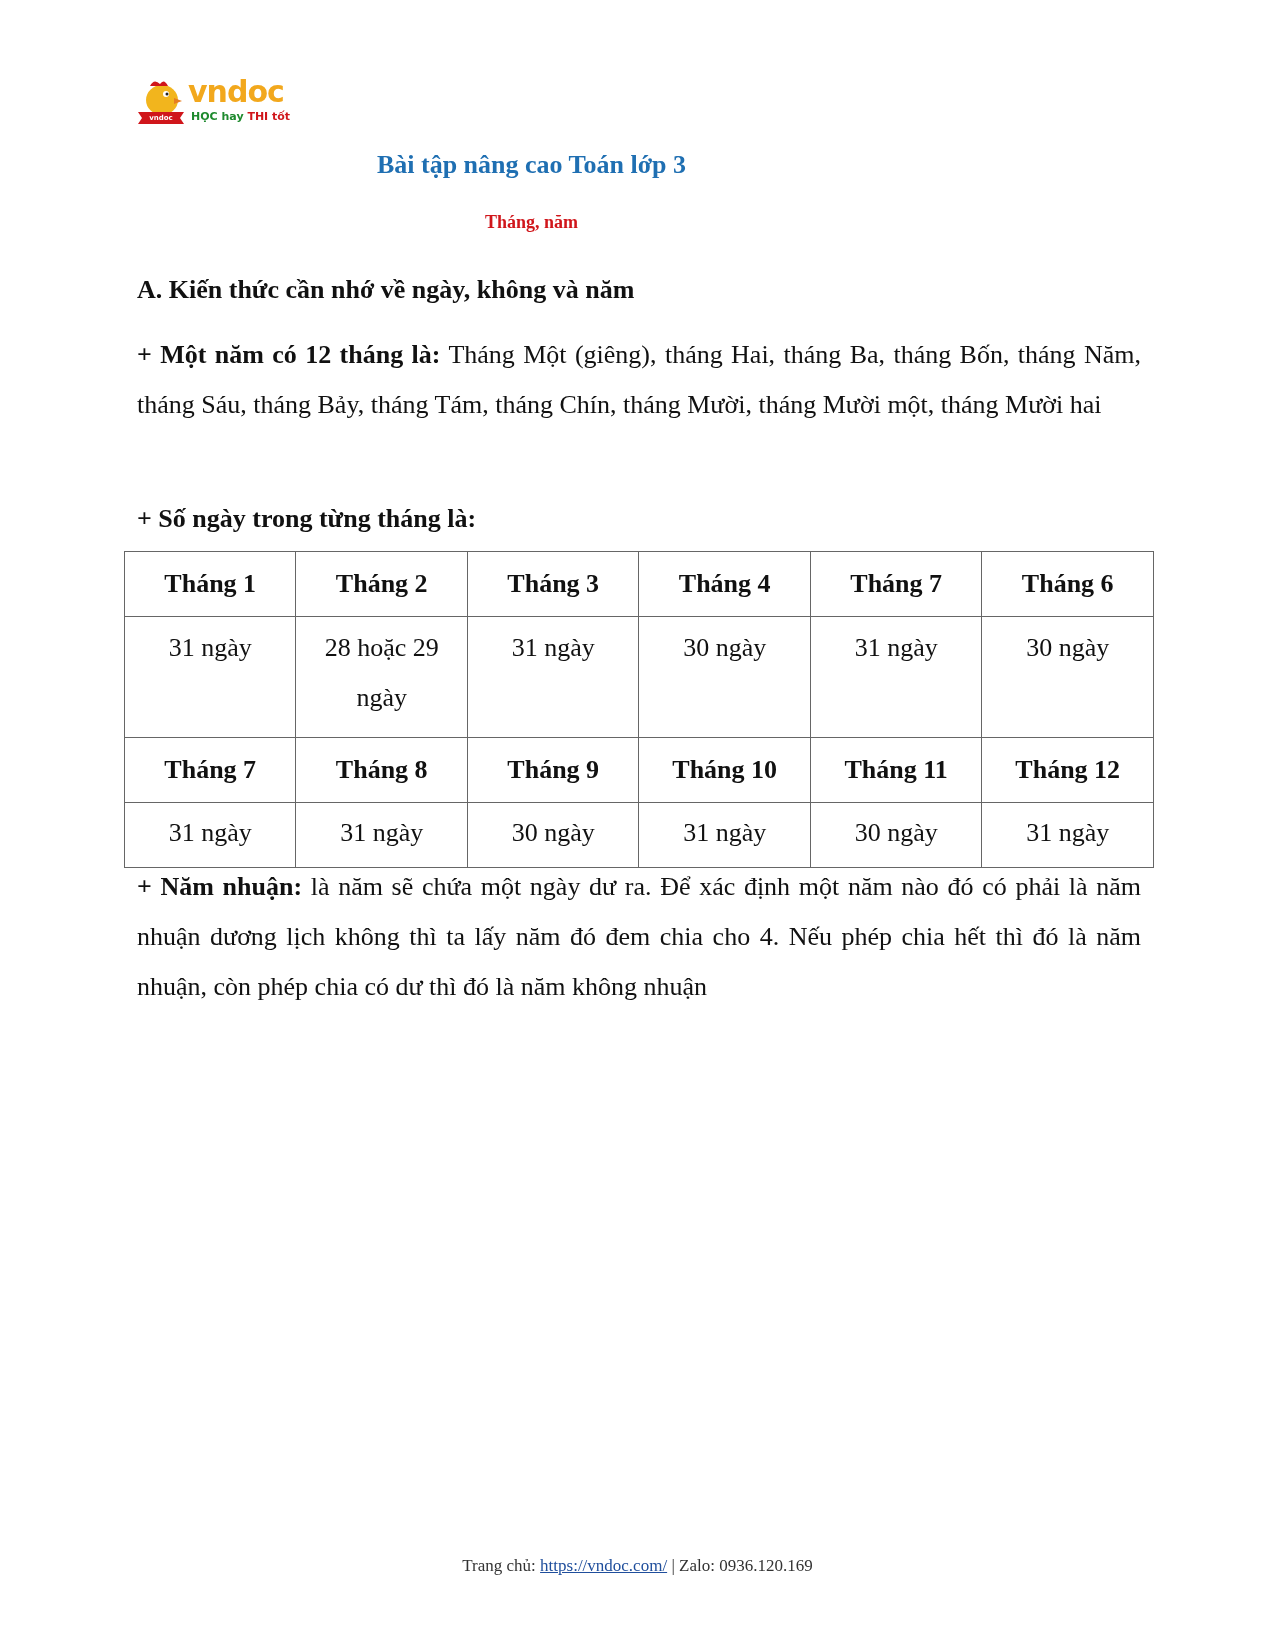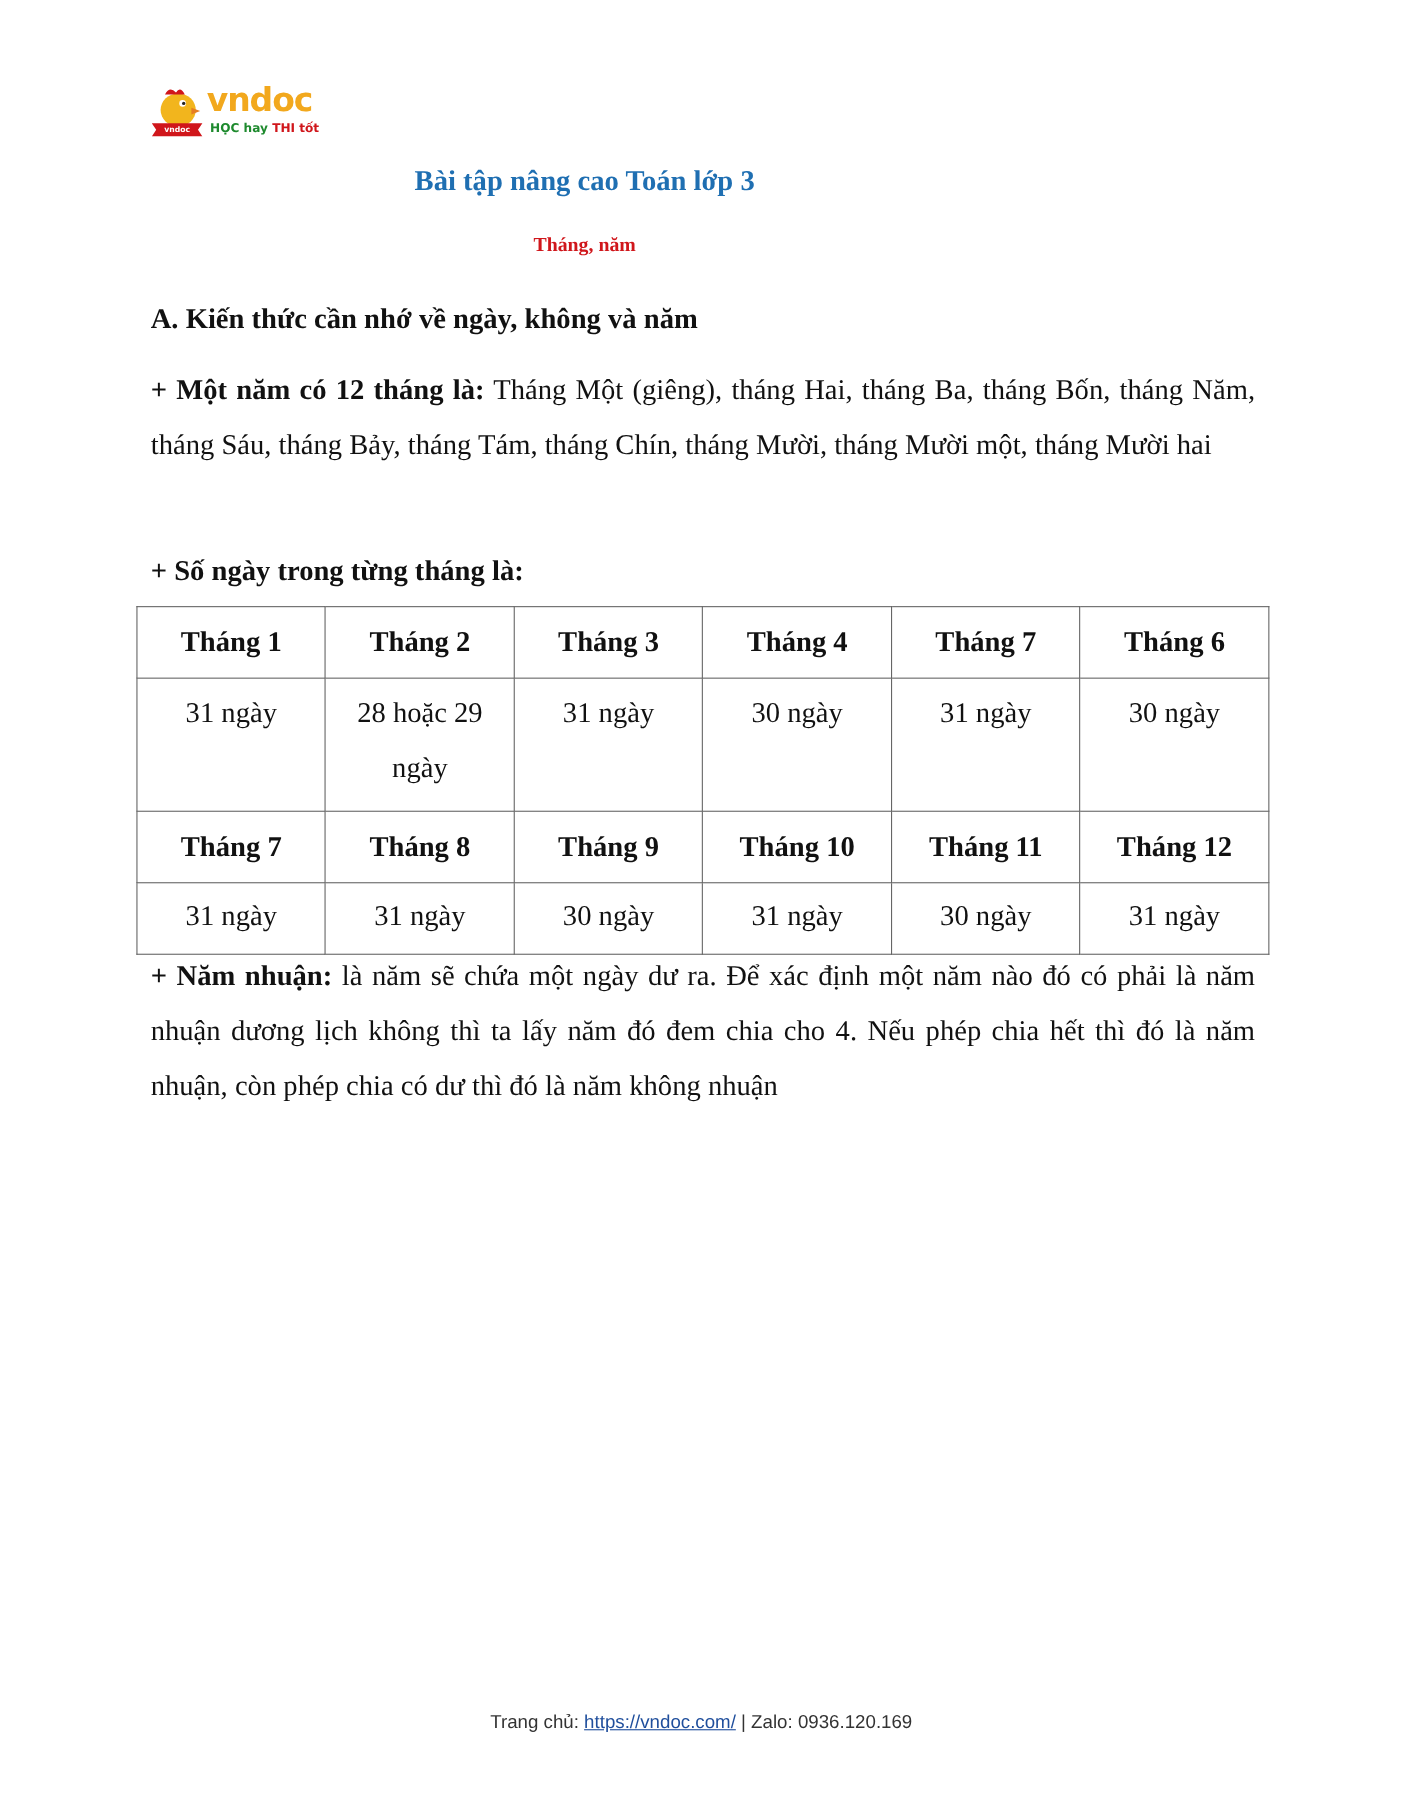--- a/index.html
+++ b/index.html
@@ -29,21 +29,21 @@
 
     table.months { position: absolute; left: 124px; top: 551px; width: 1030px;
                    border-collapse: collapse; font-size: 26px; }
     table.months td { border: 1.5px solid #666; text-align: center; vertical-align: top; width: 16.66%;
                       padding: 0 6px; }
     table.months tr.hdr td { font-weight: bold; height: 64px; line-height: 62px; vertical-align: middle; }
     table.months tr.val1 td { height: 114px; line-height: 50px; padding-top: 6px; }
     table.months tr.val2 td { height: 64px; line-height: 60px; }
 
     .footer { position: absolute; top: 1556px; left: 0; width: 1275px; text-align: center;
-              font-family: Liberation Sans, sans-serif; font-size: 17px; color: #333; }
+              font-family: Liberation Serif, serif; font-size: 17px; color: #333; }
     .footer a { color: #1f4e9c; text-decoration: underline; }
   </style>
 </head>
 <body>
 
 <div class="logo">
   <svg class="logo-mascot" viewBox="0 0 50 46">
     <ellipse cx="26" cy="22" rx="16" ry="15" fill="#f2b51d"></ellipse>
     <path d="M14 8 q4 -8 10 -2 q4 -6 8 2 z" fill="#d0161b"></path>
     <circle cx="30" cy="16" r="3" fill="#fff"></circle>

